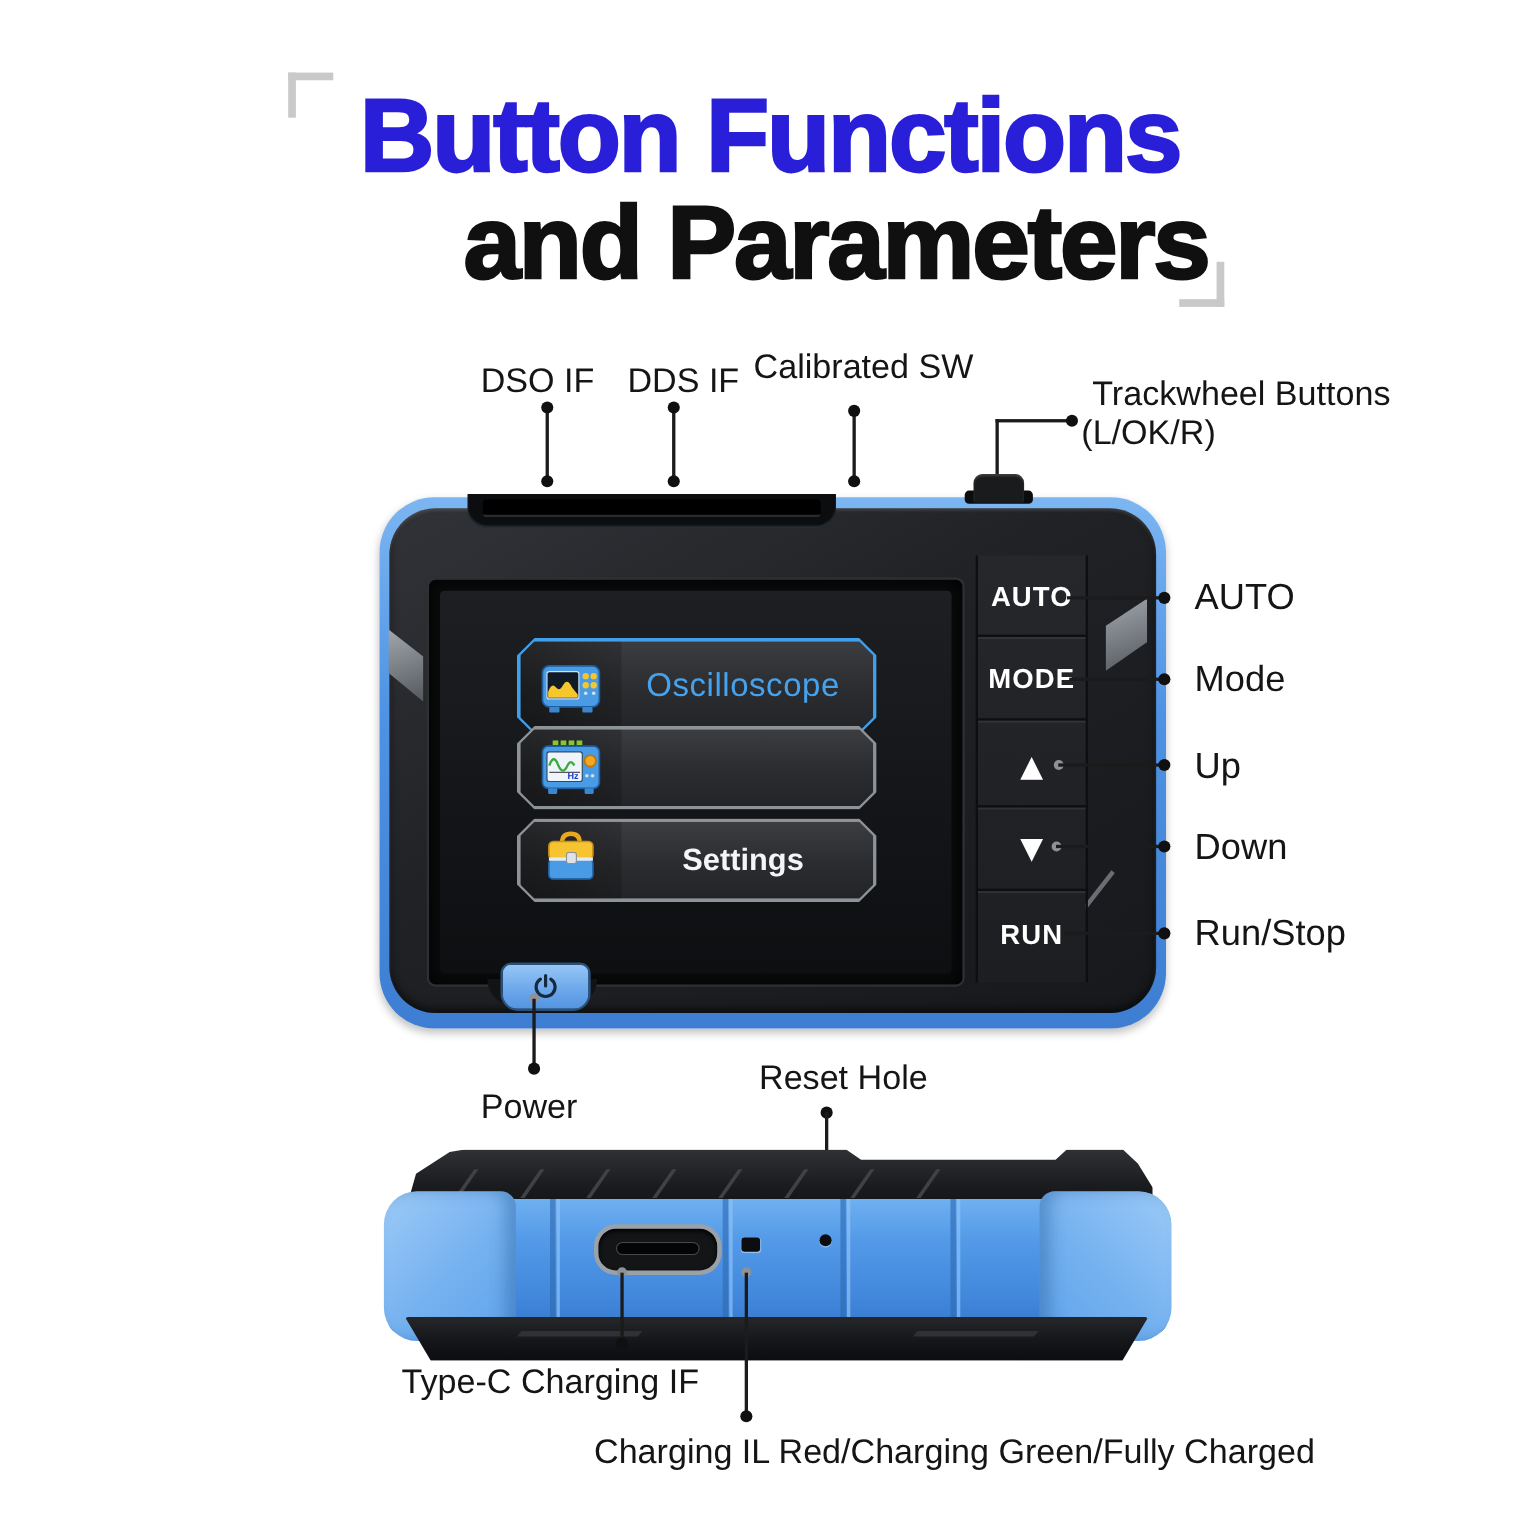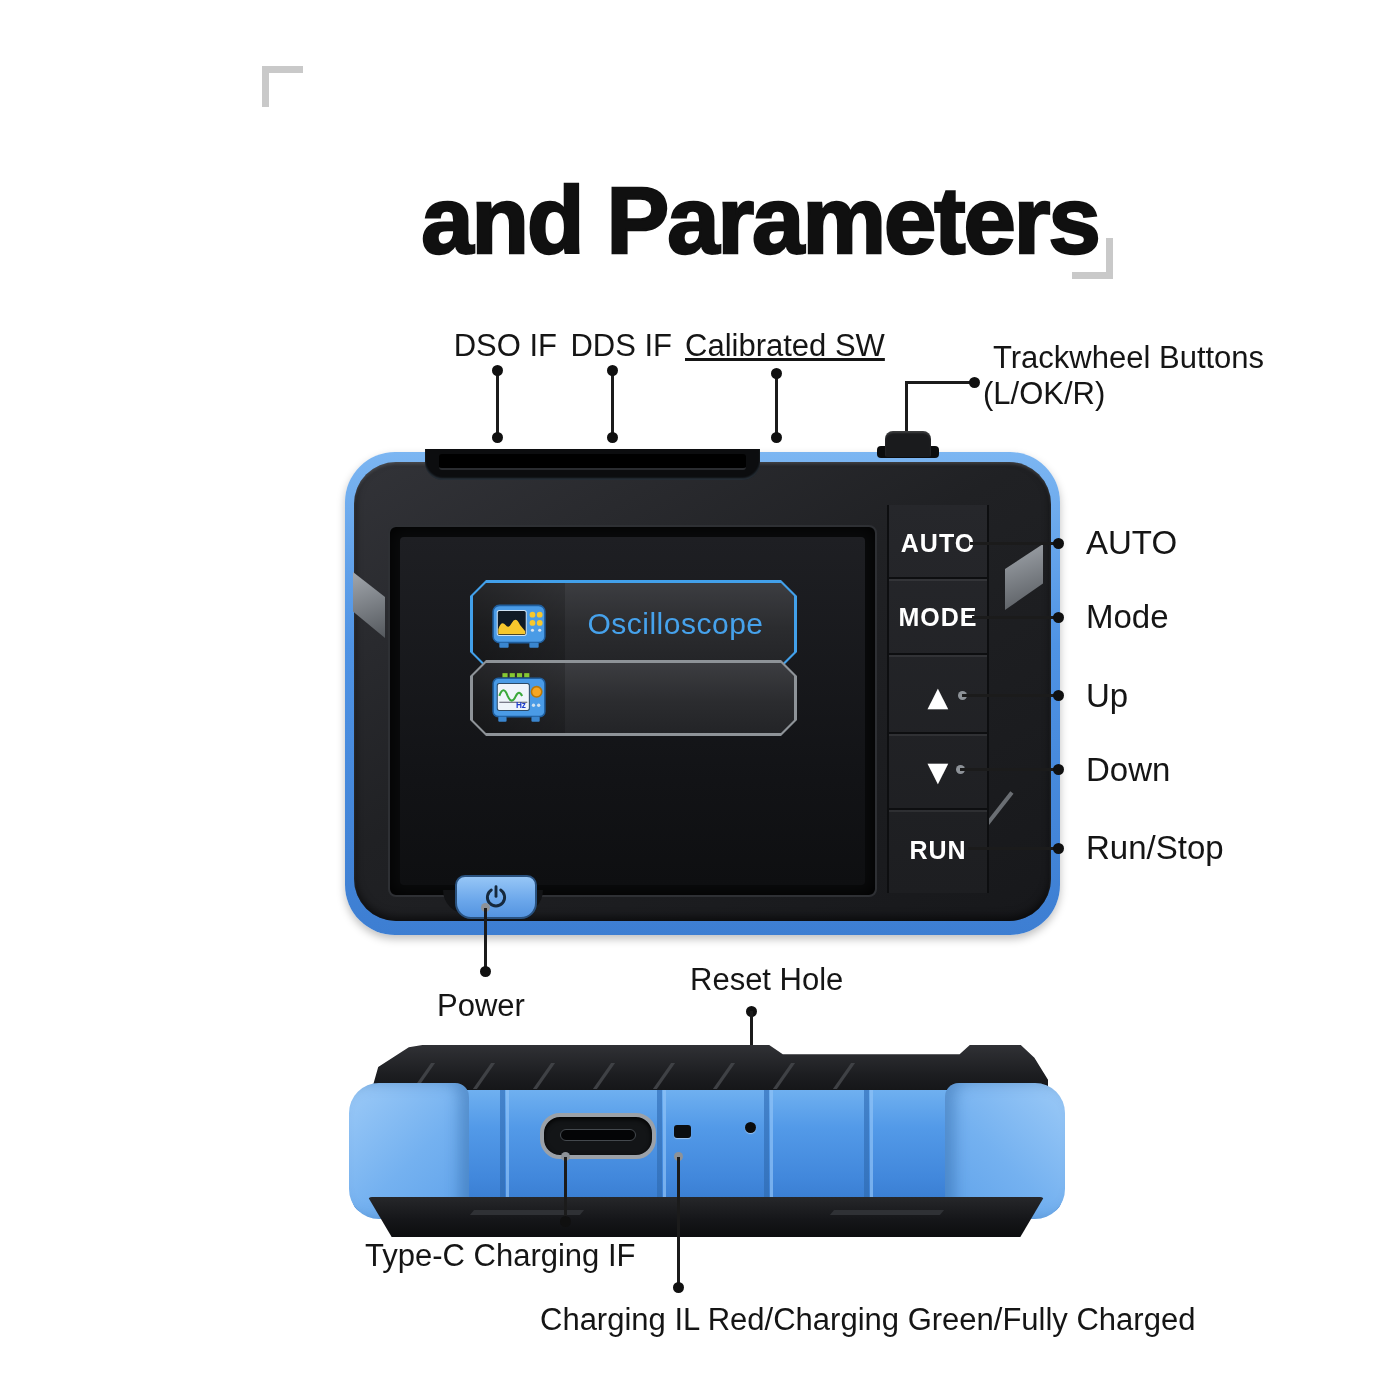--- a/index.html
+++ b/index.html
@@ -106,25 +106,26 @@
   .resethole{position:absolute;left:393px;top:77px;width:11px;height:11px;border-radius:50%;
       background:#0a0c0e;box-shadow:0 1px 1px rgba(255,255,255,.4);}
 </style>
 </head>
 <body>
 
 <div class="stage">
 
   <div class="bracket tl"></div>
   <div class="bracket br"></div>
+  <div class="title-line title-blue">Button Functions</div>
   <div class="title-line title-black">and Parameters</div>
 
-  <div class="lbl" style="left:437px;top:328px;width:120px;text-align:right;">DSO IF</div>
+  <div class="lbl" style="left:437px;top:328px;width:120px;text-align:left;">DSO IF</div>
   <div class="lbl" style="left:552px;top:328px;width:120px;text-align:right;">DDS IF</div>
-  <div class="lbl" style="left:685px;top:328px;width:200px;text-align:left;text-decoration:underline;">Calibrated SW</div>
+  <div class="lbl" style="left:685px;top:316px;width:200px;text-align:center;">Calibrated SW</div>
   <div class="lbl" style="left:993px;top:340px;">Trackwheel Buttons</div>
   <div class="lbl" style="left:983px;top:376px;">(L/OK/R)</div>
 
   <div class="vline" style="left:496px;top:370px;height:68px;"></div>
   <div class="dot" style="left:492px;top:365px;"></div>
   <div class="dot" style="left:492px;top:432px;"></div>
 
   <div class="vline" style="left:611px;top:370px;height:68px;"></div>
   <div class="dot" style="left:607px;top:365px;"></div>
   <div class="dot" style="left:607px;top:432px;"></div>
@@ -189,20 +190,34 @@
               <circle cx="45" cy="20" r="5" fill="#f5a623" stroke="#b97708" stroke-width="1.5"></circle>
               <circle cx="42" cy="33" r="1.6" fill="#cfe0ee"></circle>
                 <circle cx="47" cy="33" r="1.6" fill="#cfe0ee"></circle>
               <rect x="8" y="44" width="8" height="5" rx="1" fill="#3a86cf"></rect>
               <rect x="40" y="44" width="8" height="5" rx="1" fill="#3a86cf"></rect>
             </svg>
           </div>
         </div>
       </div>
 
+      <div class="menu-btn plain" style="top:217px;height:76px;">
+        <div class="fill">
+          <div class="icon-zone">
+            <svg width="56" height="56" viewBox="0 0 56 56">
+              <path d="M20 12 Q20 4 28 4 Q36 4 36 12" fill="none" stroke="#e8a81c" stroke-width="4"></path>
+              <rect x="8" y="11" width="40" height="16" rx="4" fill="#f6c430" stroke="#c8921a" stroke-width="1.5"></rect>
+              <rect x="8" y="27" width="40" height="18" rx="4" fill="#4a9be6" stroke="#2468aa" stroke-width="1.5"></rect>
+              <rect x="8" y="25.5" width="40" height="3" fill="#e7ebf0"></rect>
+              <rect x="24" y="21" width="9" height="10" rx="2" fill="#dfe3e8" stroke="#8a9098" stroke-width="1"></rect>
+            </svg>
+          </div>
+          <div class="btn-text">Settings</div>
+        </div>
+      </div>
     </div>
 
     <div class="side-col">
       <div class="side-sep" style="top:72px;"></div>
       <div class="side-sep" style="top:148px;"></div>
       <div class="side-sep" style="top:227px;"></div>
       <div class="side-sep" style="top:303px;"></div>
       <div class="side-lbl" style="top:24px;">AUTO</div>
       <div class="side-lbl" style="top:98px;">MODE</div>
       <div class="side-lbl side-arrow" style="top:176px;">▲</div>

